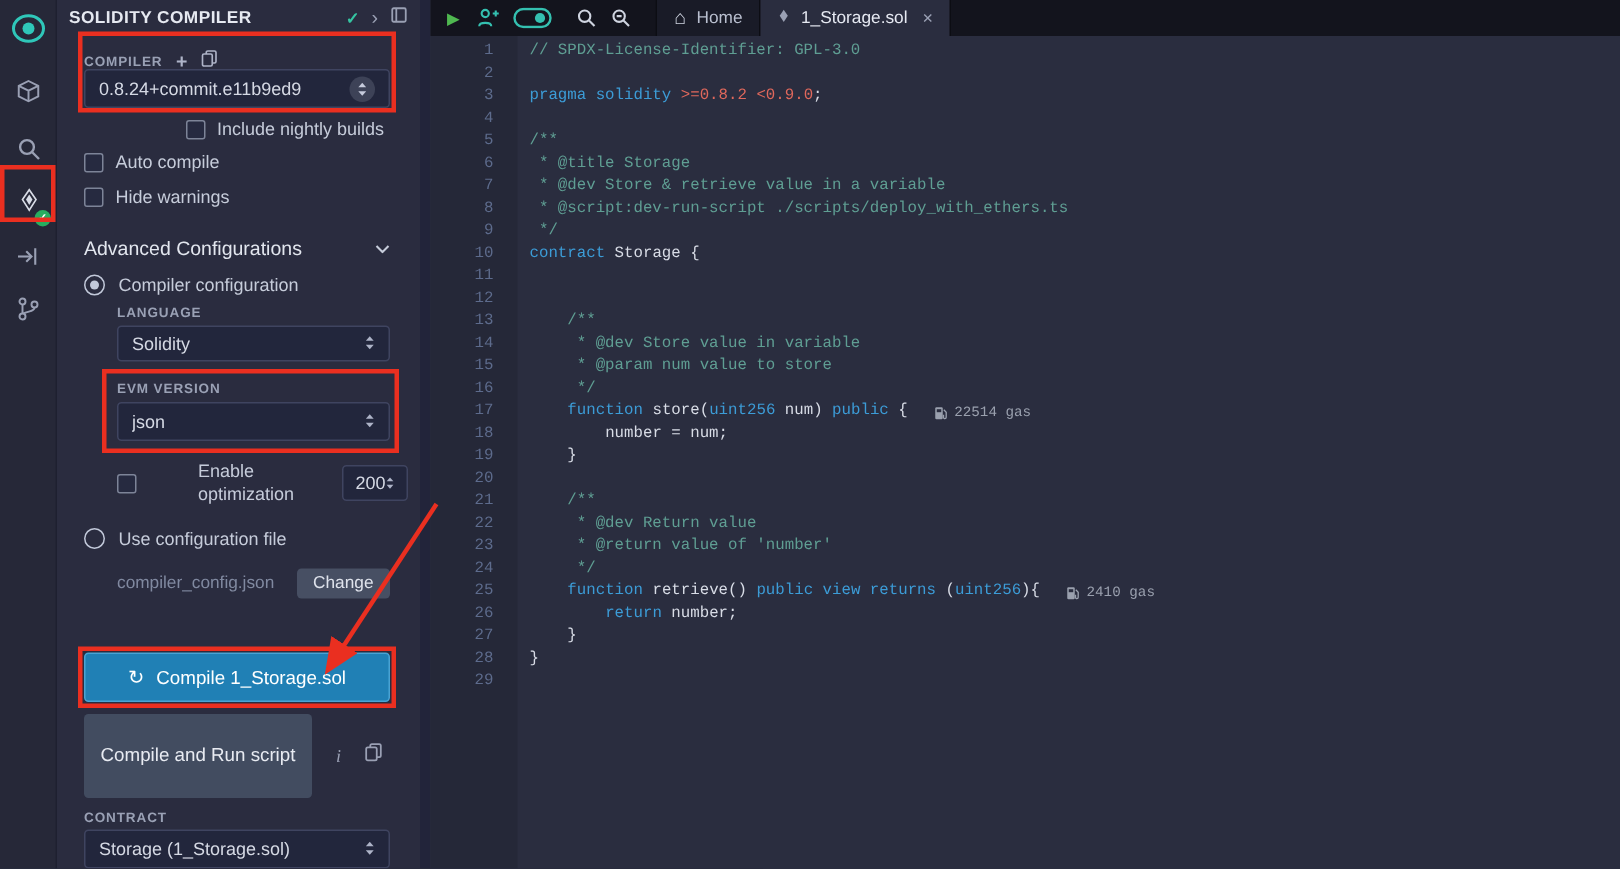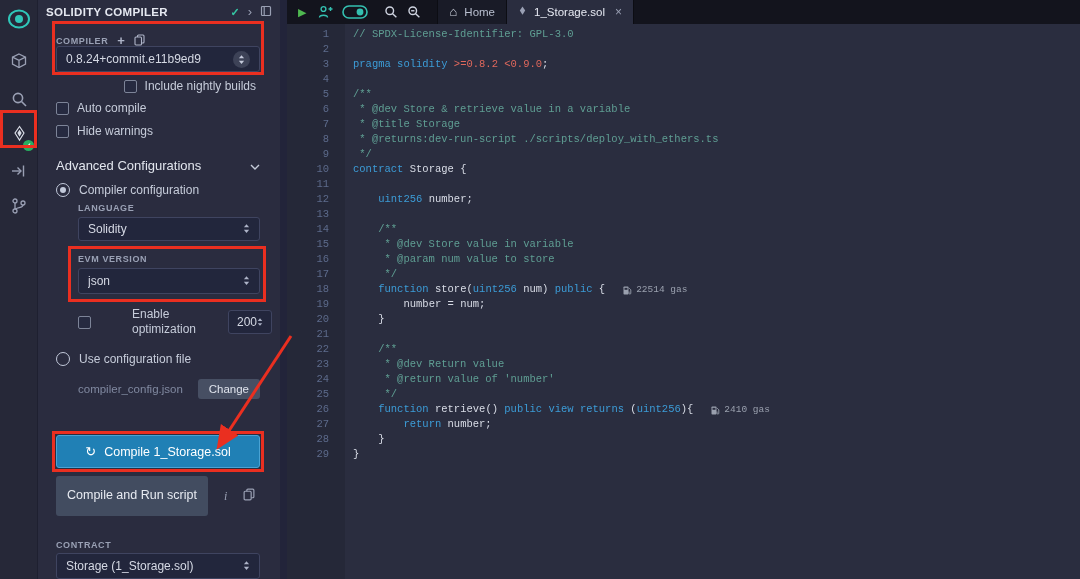--- a/index.html
+++ b/index.html
@@ -49,21 +49,21 @@
   .opt-label{font-size:12px;color:#c6ccda;margin-left:9px;width:64px;line-height:1.25;}
   #sec-opt .numinput{margin-left:auto;}
   #sec-radio2{top:328px;}
   #sec-cfg{top:353px;left:40px;height:24px;}
   .cfg-file{font-size:11.5px;color:#8089a0;}
   .btn-change{margin-left:auto;background:#474f63;color:#dfe3ec;border:none;border-radius:3px;font-size:11.5px;padding:4px 11px;font-family:inherit;cursor:pointer;}
   #sec-compile{top:411px;}
   .btn-compile{width:100%;height:33px;background:#2080b5;border:1px solid #49a3d4;border-radius:3px;color:#fff;font-size:12.5px;font-family:inherit;display:flex;align-items:center;justify-content:center;gap:8px;cursor:pointer;}
   .ref-ic{font-size:13px;line-height:12px;}
   #sec-comprun{top:452px;gap:16px;}
-  .btn-comprun{width:152px;height:40px;background:#424c60;border:none;border-radius:3px;color:#e8ebf2;font-size:12.5px;font-family:inherit;line-height:1.25;padding:4px 10px;cursor:pointer;}
+  .btn-comprun{width:152px;height:56px;background:#424c60;border:none;border-radius:3px;color:#e8ebf2;font-size:12.5px;font-family:inherit;line-height:1.25;padding:4px 10px;cursor:pointer;}
   .info-ic{color:#9aa0b4;font-size:12px;font-family:"Liberation Serif",serif;font-style:italic;cursor:pointer;}
   #sec-contract-label{top:516px;}
   #sec-contract-select{top:529px;height:26px;}
 
   .scrollstrip{position:absolute;left:280px;top:0;bottom:0;width:7px;background:#22243a;}
 
   
   .editor{position:absolute;left:287px;top:0;right:0;bottom:0;background:#2a2d3f;}
   .tabbar{position:absolute;left:0;right:0;top:0;height:24px;background:#13141d;display:flex;align-items:center;}
   .tb-ic{display:flex;align-items:center;justify-content:center;cursor:pointer;}
@@ -365,27 +365,26 @@
           <div class="ln">27</div>
           <div class="ln">28</div>
           <div class="ln">29</div>
         </div>
       <div class="code">
           <div class="cl"><span class="tk-c">// SPDX-License-Identifier: GPL-3.0</span></div>
           <div class="cl"></div>
           <div class="cl"><span class="tk-k">pragma solidity </span><span class="tk-v">&gt;=0.8.2</span><span class="tk-p"> </span><span class="tk-v">&lt;0.9.0</span><span class="tk-p">;</span></div>
           <div class="cl"></div>
           <div class="cl"><span class="tk-c">/**</span></div>
+          <div class="cl"><span class="tk-c"> * @title Storage</span></div>
           <div class="cl"><span class="tk-c"> * @dev Store &amp; retrieve value in a variable</span></div>
-          <div class="cl"><span class="tk-c"> * @title Storage</span></div>
-          <div class="cl"><span class="tk-c"> * @returns:dev-run-script ./scripts/deploy_with_ethers.ts</span></div>
+          <div class="cl"><span class="tk-c"> * @script:dev-run-script ./scripts/deploy_with_ethers.ts</span></div>
           <div class="cl"><span class="tk-c"> */</span></div>
           <div class="cl"><span class="tk-k">contract</span><span class="tk-p"> </span><span class="tk-i">Storage</span><span class="tk-p"> {</span></div>
           <div class="cl"></div>
-          <div class="cl"><span class="tk-p">    </span><span class="tk-k">uint256</span><span class="tk-p"> </span><span class="tk-i">number</span><span class="tk-p">;</span></div>
           <div class="cl"></div>
           <div class="cl"><span class="tk-c">    /**</span></div>
           <div class="cl"><span class="tk-c">     * @dev Store value in variable</span></div>
           <div class="cl"><span class="tk-c">     * @param num value to store</span></div>
           <div class="cl"><span class="tk-c">     */</span></div>
           <div class="cl"><span class="tk-p">    </span><span class="tk-k">function</span><span class="tk-p"> </span><span class="tk-i">store</span><span class="tk-p">(</span><span class="tk-k">uint256</span><span class="tk-p"> </span><span class="tk-i">num</span><span class="tk-p">) </span><span class="tk-k">public</span><span class="tk-p"> {</span><span class="gas"><svg width="9" height="10" viewBox="0 0 9 10">
                 <rect x="0.5" y="1.5" width="5" height="8" rx="0.8" fill="#9aa0ae"></rect>
                 <rect x="1.5" y="2.8" width="3" height="2" fill="#2a2d3f"></rect>
                 <path d="M6.2 3.2 L7.8 4.8 V8.2 a0.9 0.9 0 0 1 -1.8 0 V6.5" stroke="#9aa0ae" stroke-width="0.9" fill="none"></path>
               </svg><span>22514 gas</span></span></div>

